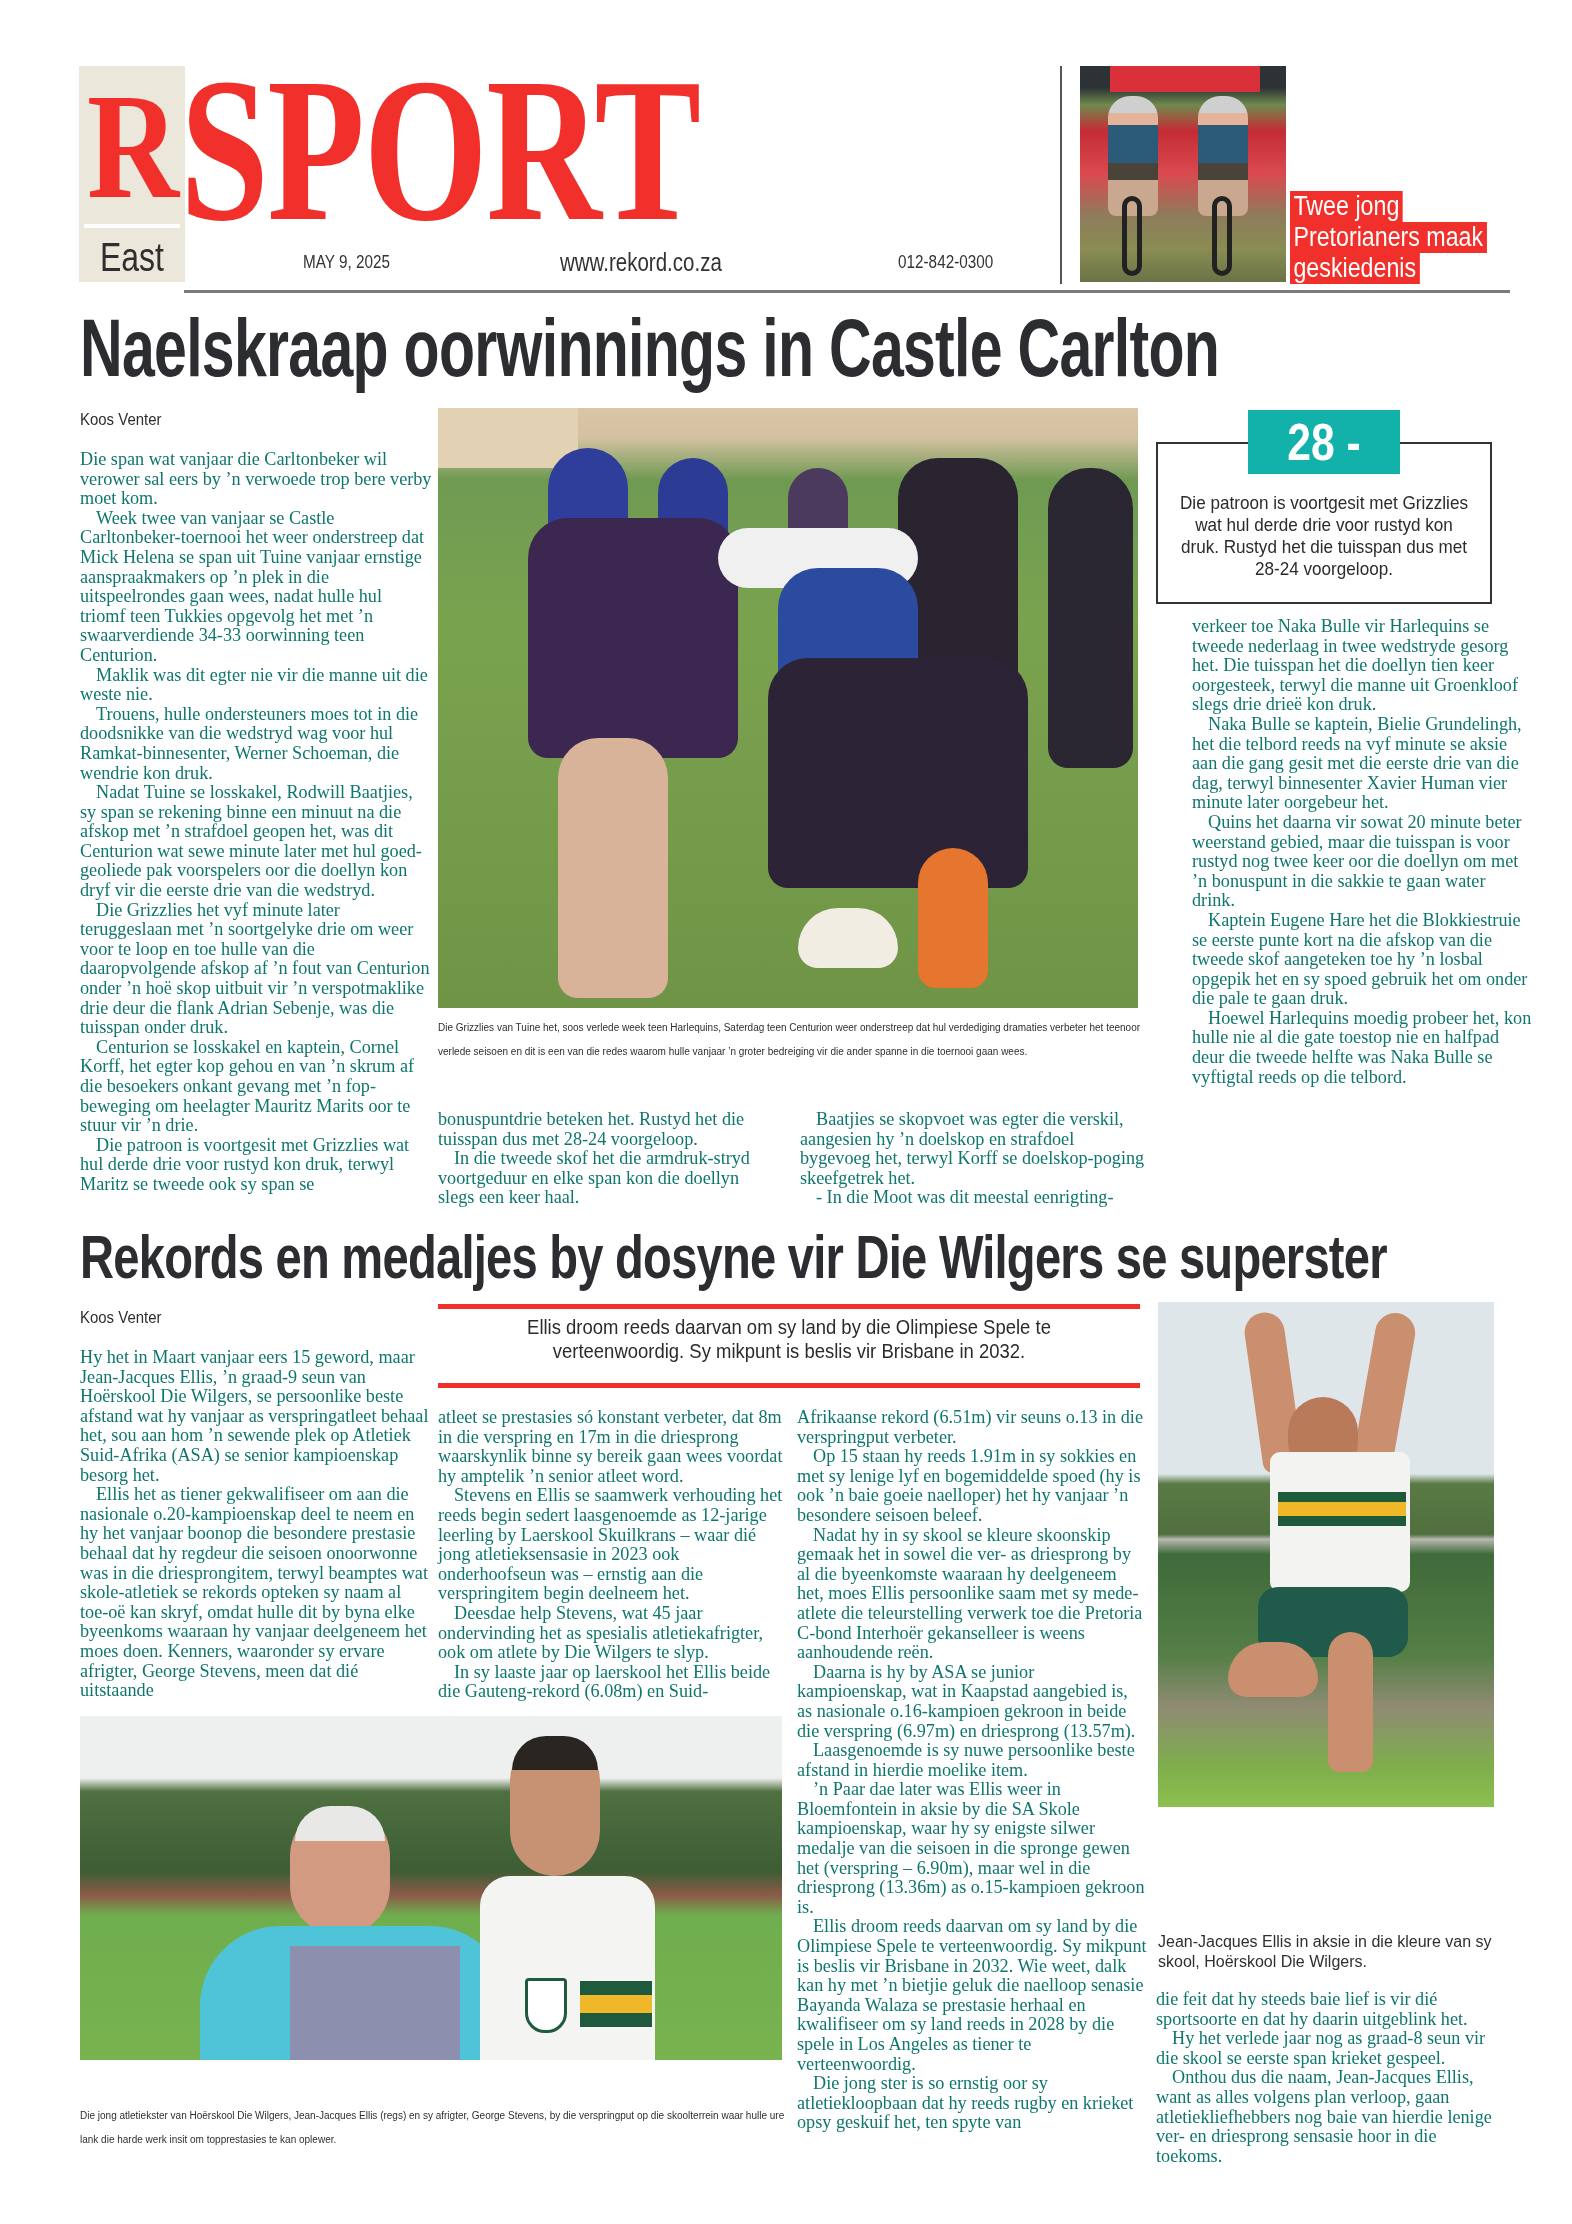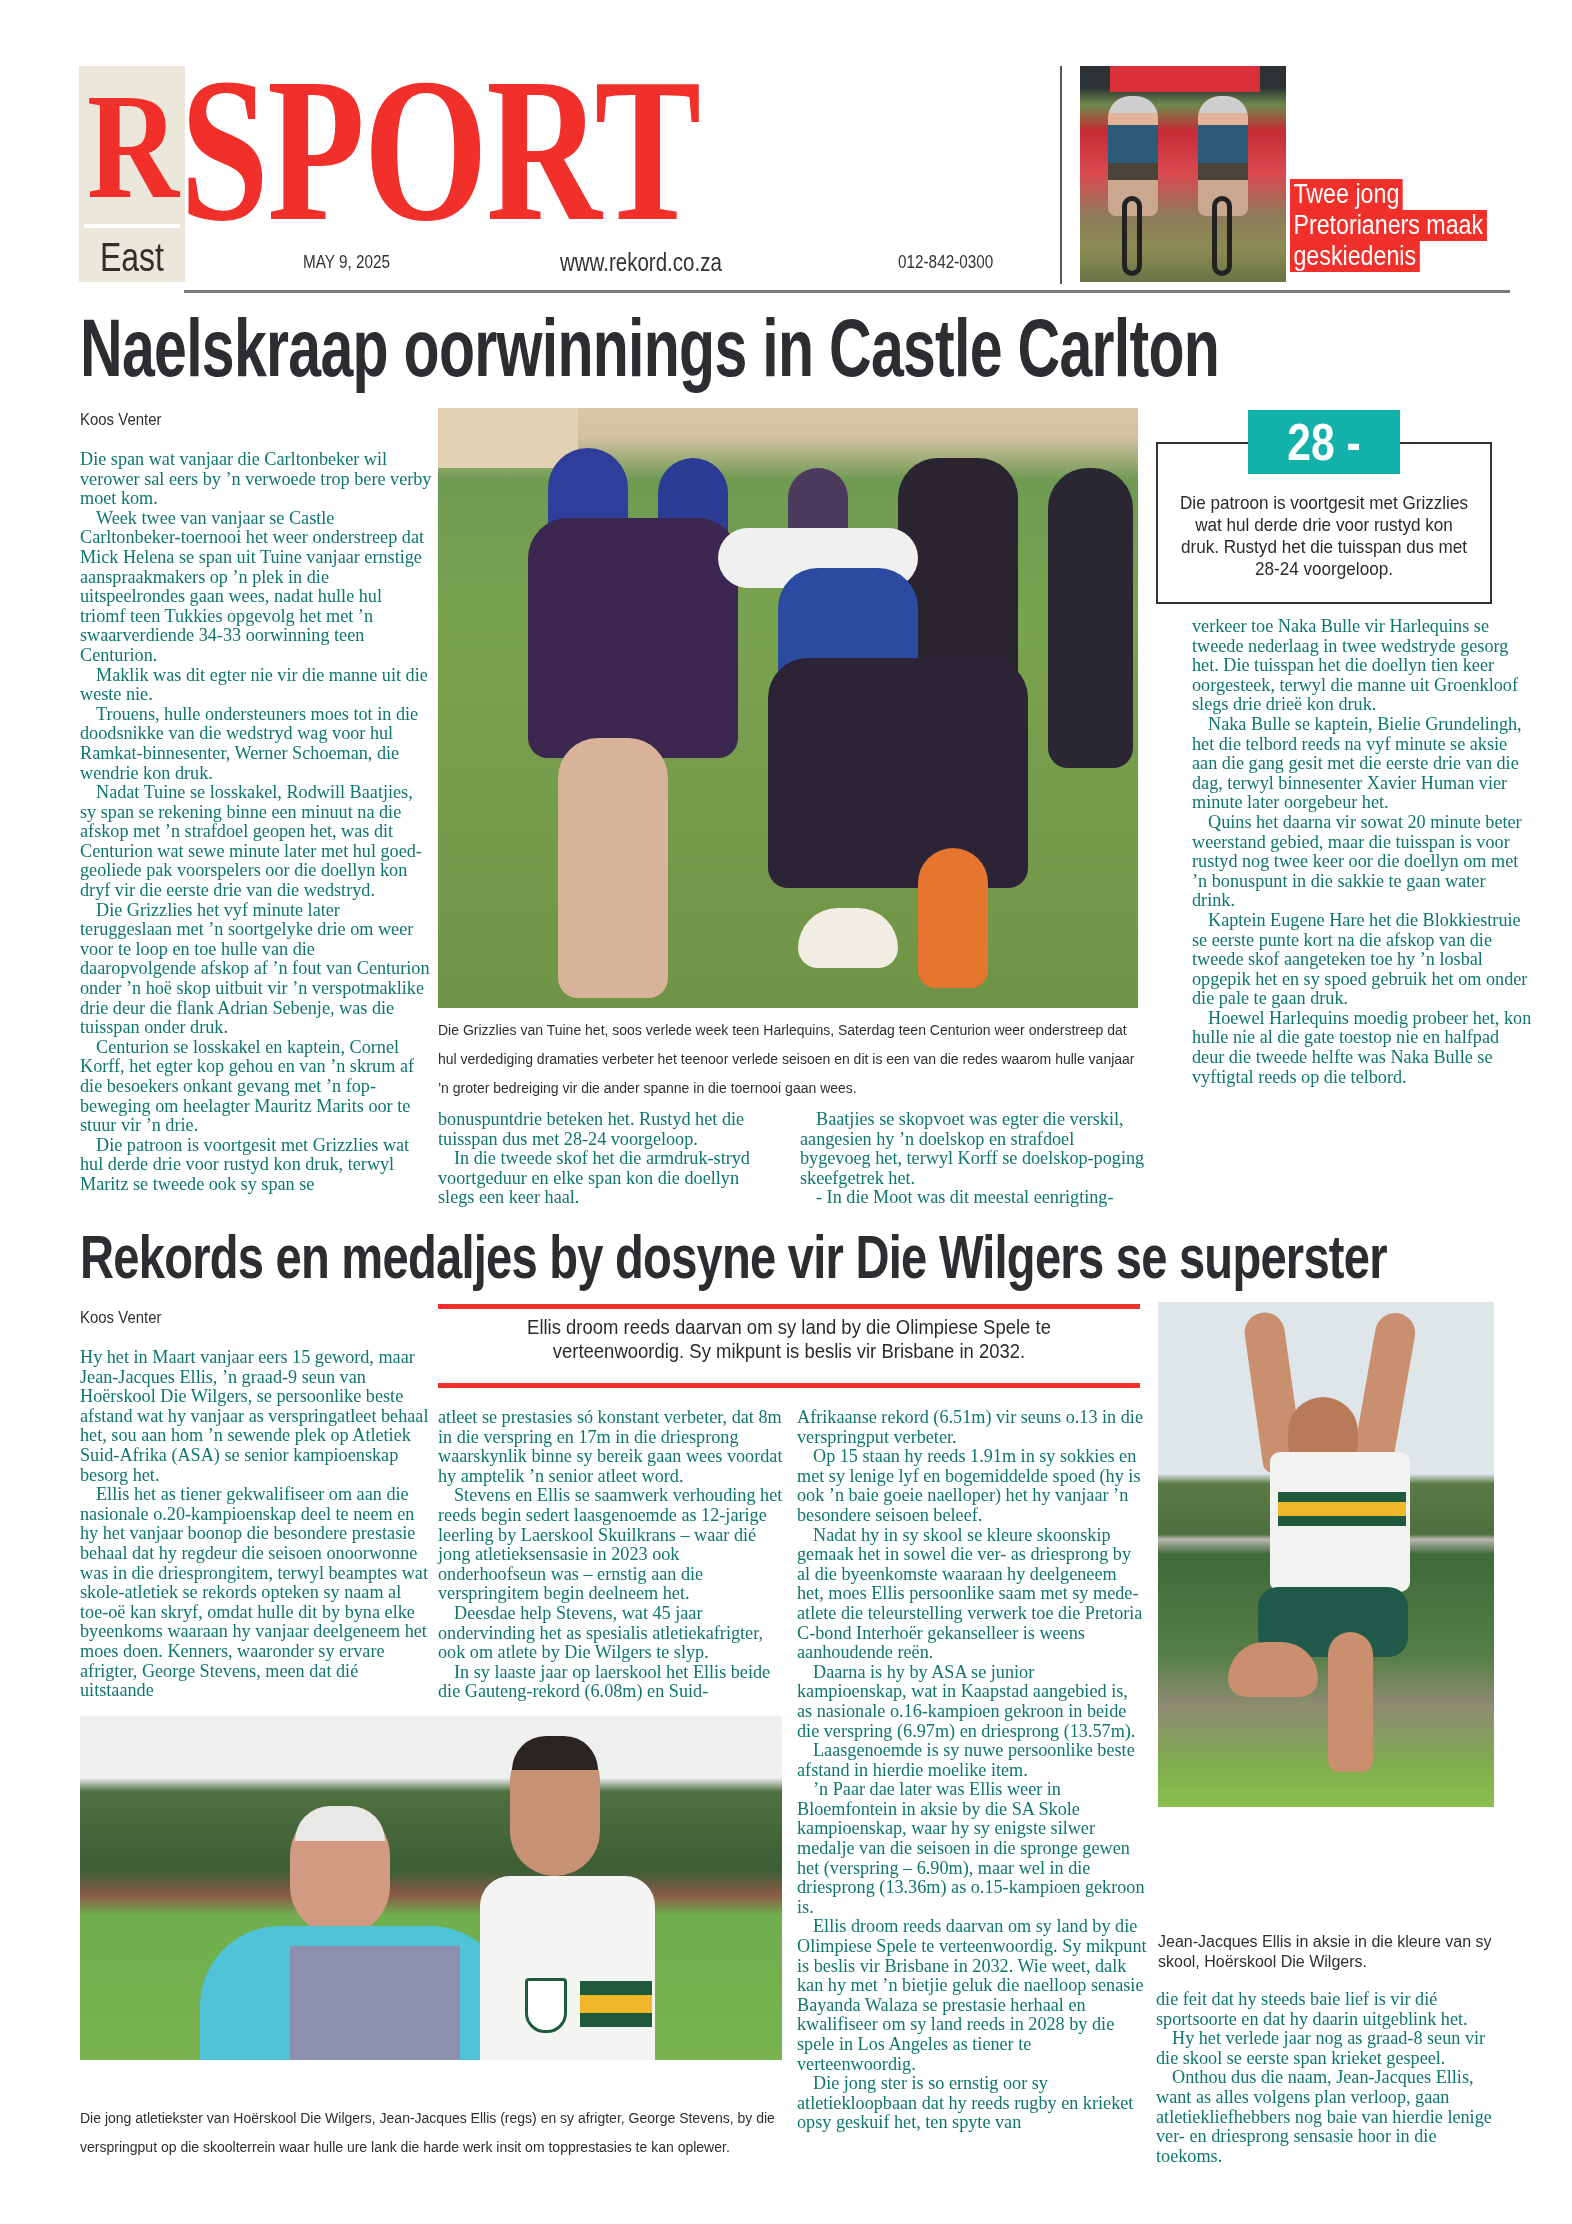--- a/index.html
+++ b/index.html
@@ -18,35 +18,35 @@
   .mast-date { left: 303px; top: 252px; font-family: "Liberation Sans", sans-serif; font-size: 18px; color: #333; transform: scaleX(0.85); transform-origin: left top; }
   .mast-url { left: 560px; top: 248px; font-family: "Liberation Sans", sans-serif; font-size: 25px; color: #333; transform: scaleX(0.82); transform-origin: left top; }
   .mast-phone { left: 898px; top: 252px; font-family: "Liberation Sans", sans-serif; font-size: 18px; color: #333; transform: scaleX(0.85); transform-origin: left top; }
   .mast-vrule { left: 1060px; top: 66px; width: 2px; height: 218px; background: #555; }
   .mast-hrule { left: 184px; top: 290px; width: 1326px; height: 3px; background: #7a7a7a; }
 
   .teaser-photo { left: 1080px; top: 66px; width: 206px; height: 216px; overflow: hidden; background: linear-gradient(180deg, #2c3236 0%, #2c3236 10%, #6f8a4d 18%, #c52c35 30%, #d94a4f 50%, #8d7d5b 70%, #8a8c52 85%, #6a7347 100%); }
   .teaser-banner { position:absolute; left: 30px; top: 0; width: 150px; height: 26px; background: #d9303a; }
   .rider { position:absolute; width: 50px; height: 120px; top: 30px; border-radius: 22px 22px 8px 8px; background: linear-gradient(180deg, #cfcfcf 0 14%, #e3b39a 14% 24%, #2c5b7a 24% 56%, #4a4339 56% 70%, #c9a88f 70% 100%); }
   .wheel { position:absolute; width: 20px; height: 80px; border: 5px solid #222; border-radius: 12px; top: 130px; }
-  .teaser-text { left: 1290px; top: 179px; width: 240px; }
+  .teaser-text { left: 1290px; top: 191px; width: 240px; }
   .teaser-line { display: inline-block; background: #f2302b; color: #fff; font-family: "Liberation Sans", sans-serif; font-size: 27px; line-height: 31px; padding: 0 4px; transform: scaleX(0.86); transform-origin: left top; white-space: nowrap; }
 
   
   .headline1 { left: 80px; top: 305px; width: 1440px; font-family: "Liberation Sans", sans-serif; font-weight: bold; font-size: 82px; line-height: 86px; color: #2b2d31; transform: scaleX(0.72); transform-origin: left top; white-space: nowrap; letter-spacing: -1px; }
   .headline2 { left: 80px; top: 1222px; font-family: "Liberation Sans", sans-serif; font-size: 62px; line-height: 70px; color: #2b2d31; transform: scaleX(0.76); transform-origin: left top; white-space: nowrap; letter-spacing: -1px; }
 
   .byline { font-family: "Liberation Sans", sans-serif; font-size: 17px; color: #2f2f2f; transform: scaleX(0.88); transform-origin: left top; white-space: nowrap; }
 
   
   .col { font-family: "Liberation Serif", serif; font-size: 18.2px; line-height: 19.6px; color: #0f766e; }
   .col p { text-indent: 16px; }
   .col p.first { text-indent: 0; }
 
-  .caption { font-family: "Liberation Sans", sans-serif; font-size: 14px; line-height: 29px; color: #2f2f2f; }
+  .caption { font-family: "Liberation Sans", sans-serif; font-size: 10px; line-height: 24px; color: #2f2f2f; }
 
   
   .rugby-photo { left: 438px; top: 408px; width: 700px; height: 600px; overflow: hidden;
     background: linear-gradient(180deg, #d9c7a8 0%, #d2c0a0 5%, #6f9a52 12%, #7aa34f 35%, #6f9446 100%); }
   .player { position: absolute; border-radius: 40px 40px 20px 20px; }
 
   
   .score-box { left: 1156px; top: 442px; width: 336px; height: 162px; border: 2px solid #333; }
   .score-badge { left: 1248px; top: 410px; width: 152px; height: 64px; background: #12b1a9; color: #fff; font-family: "Liberation Sans", sans-serif; font-weight: bold; font-size: 52px; line-height: 64px; text-align: center; }
   .score-badge span { display: inline-block; transform: scaleX(0.82); }

